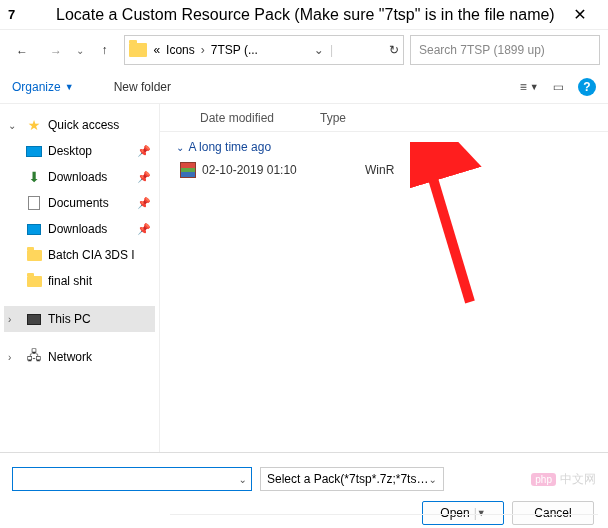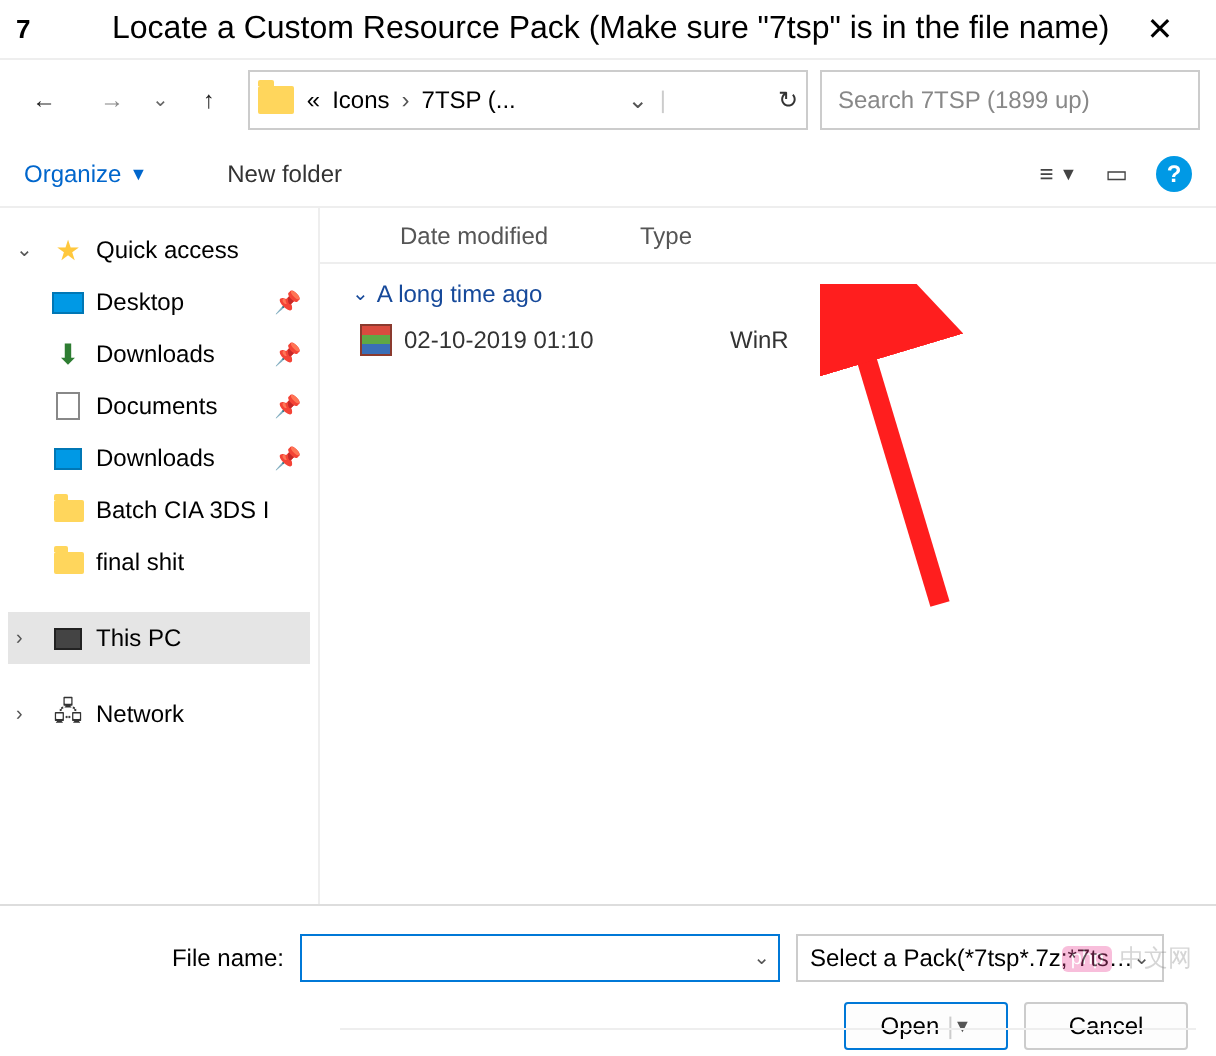--- a/index.html
+++ b/index.html
@@ -194,21 +194,20 @@
         </defs>
       <line x1="60" y1="160" x2="18" y2="20" stroke="#FF1E1E" stroke-width="10" marker-end="url(#ah)"></line>
     </svg>
   </div>
 </div>
 
 <div class="scrollhint"></div>
 
 <div class="footer">
   <div class="fnrow">
-    <div class="lbl">File name:</div>
     <div class="inp">
         <span style="color:#555;font-size:10px;">⌄</span>
       </div>
     <div class="filter">
       <span style="overflow:hidden;text-overflow:ellipsis;">Select a Pack(*7tsp*.7z;*7tsp*.zi</span>
       <span style="color:#555;font-size:10px;">⌄</span>
     </div>
   </div>
   <div class="btnrow">
     <div class="btn primary">

